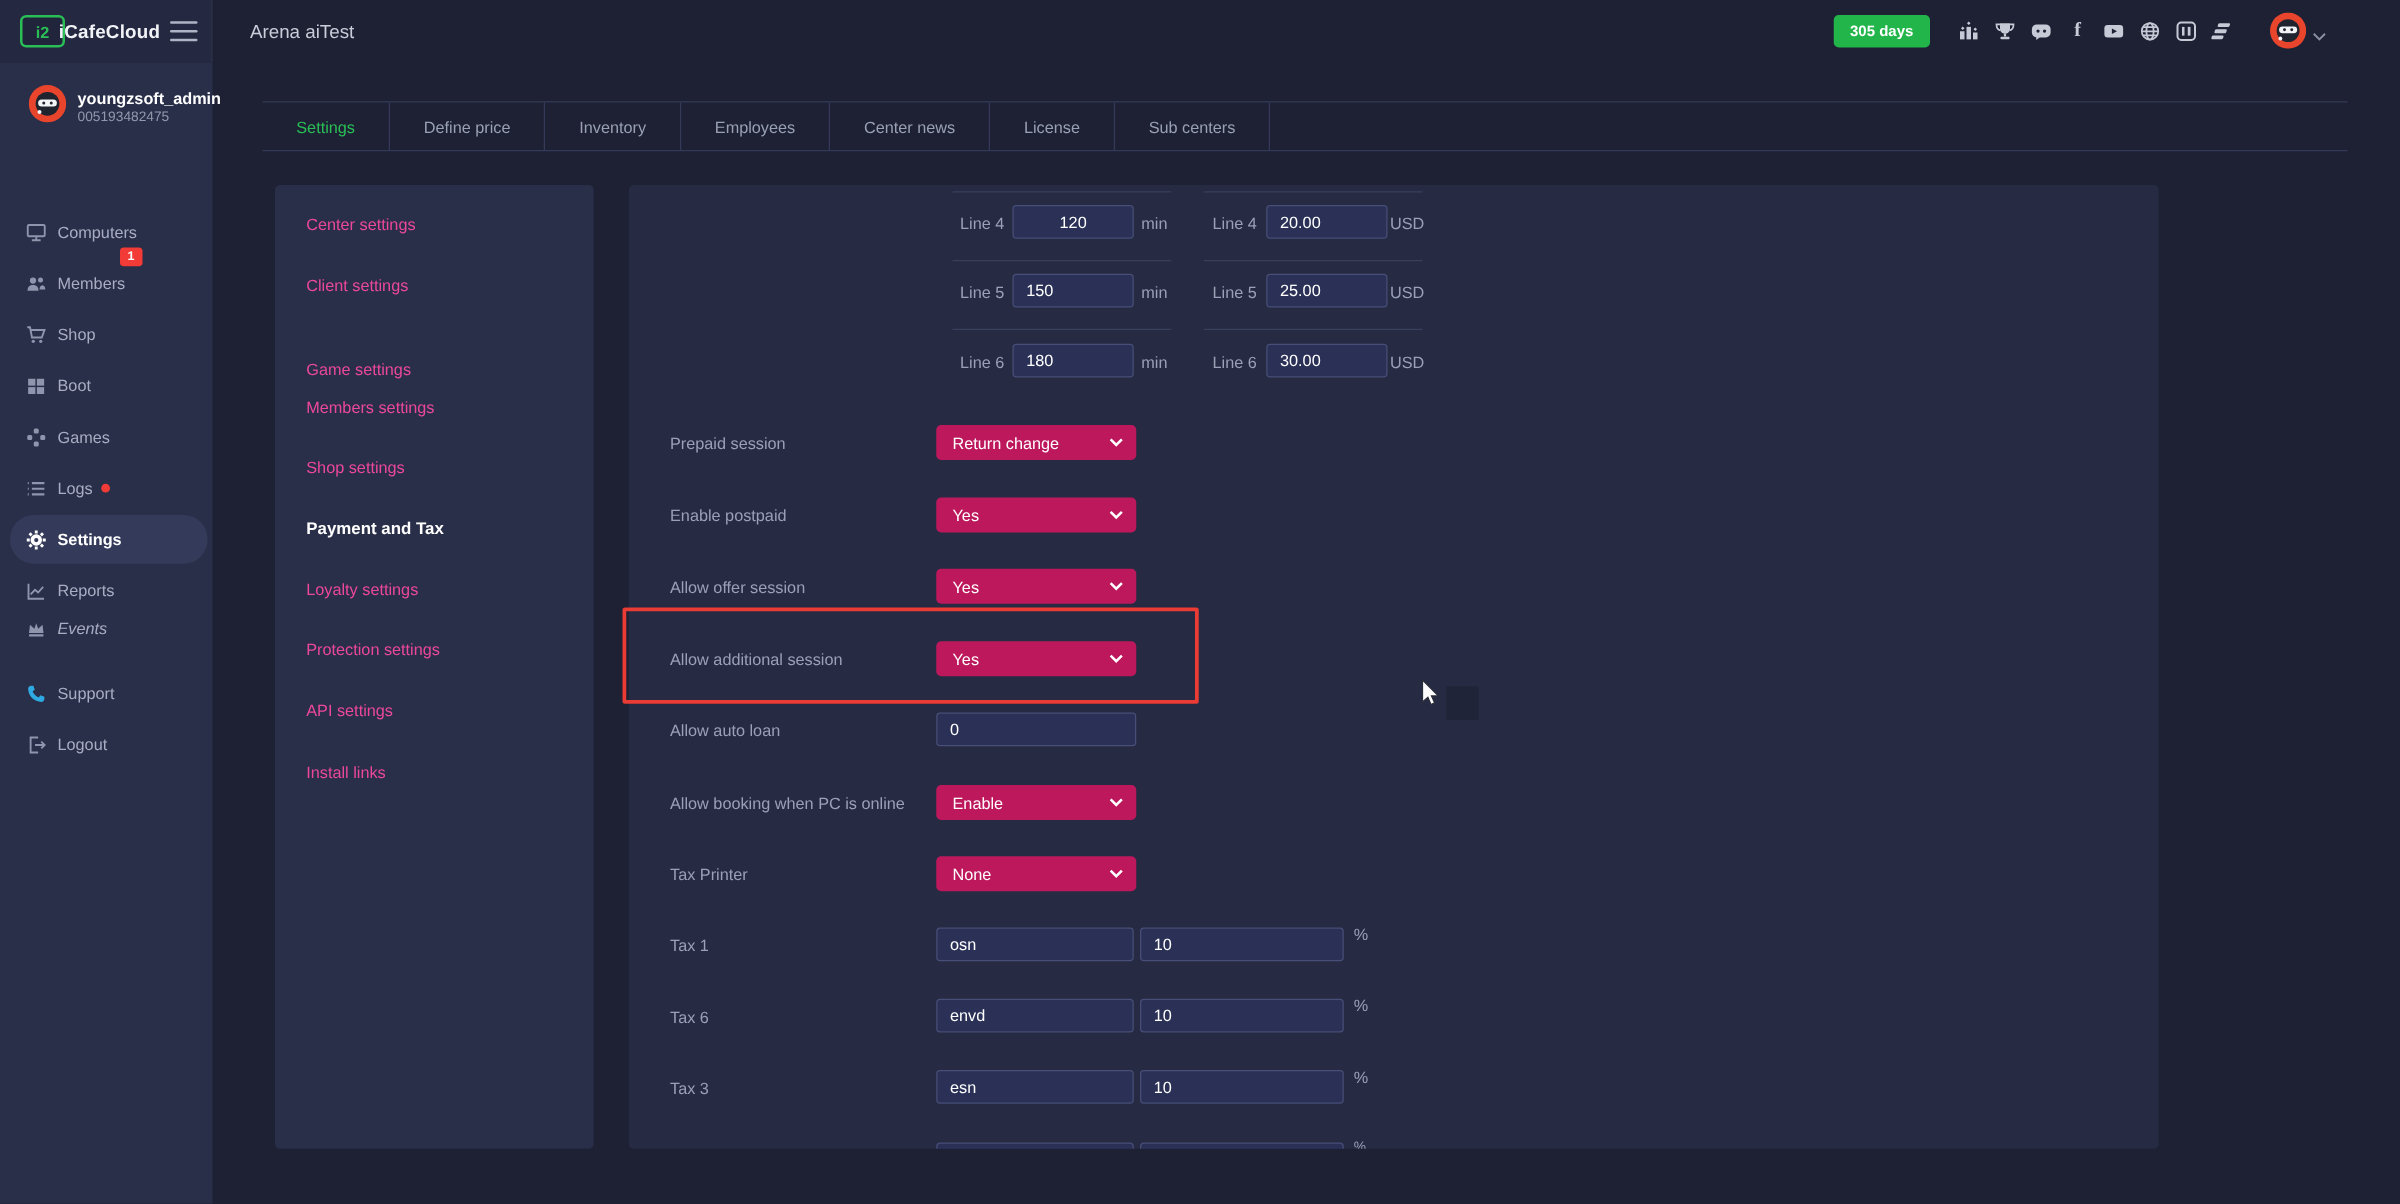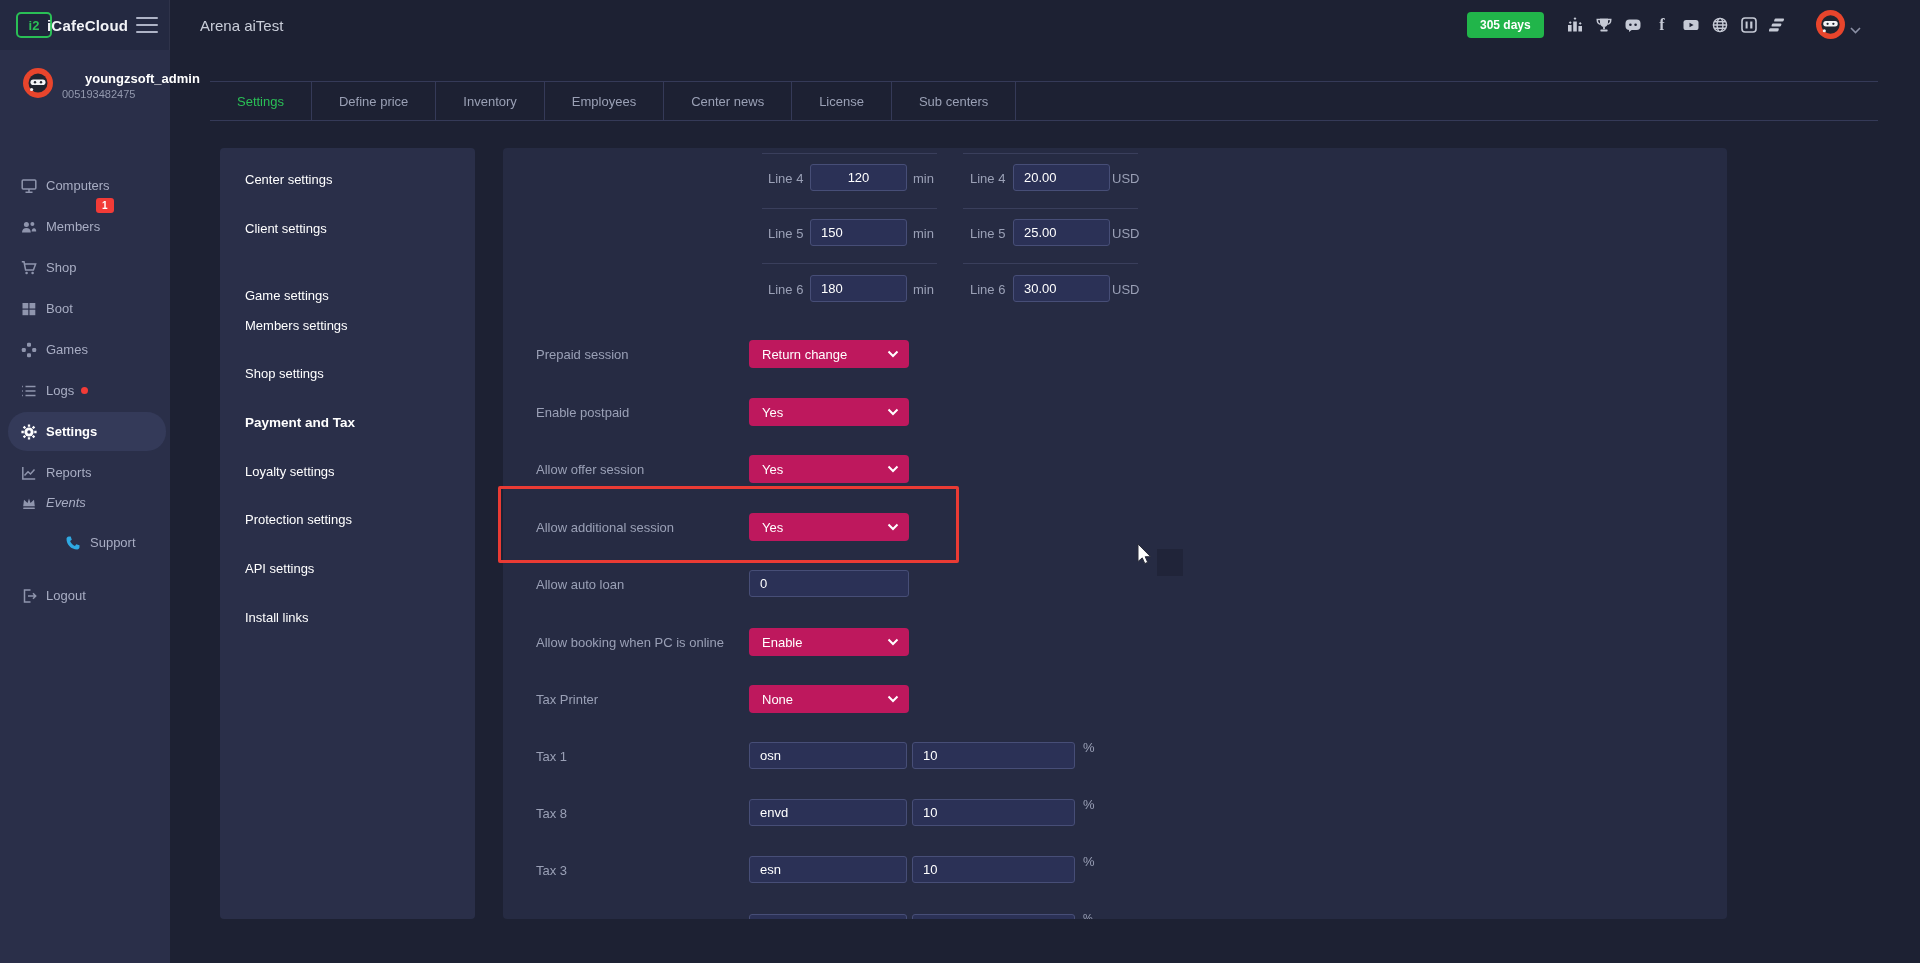--- a/index.html
+++ b/index.html
@@ -26,21 +26,21 @@
                 font-weight:bold; color:#fff; cursor:pointer; }
   .tb-icons { left:1566px; top:0; height:50px; display:flex; align-items:center; gap:11px; color:#c6cad6; }
   .tb-ic { width:18px; height:18px; display:flex; align-items:center; justify-content:center; cursor:pointer; }
   .fb-glyph { font-size:16px; font-weight:bold; color:#c6cad6; font-family:"Liberation Serif", serif; }
   .avatar-ring { left:1816px; top:10px; width:29px; height:29px; border-radius:50%; cursor:pointer; }
   .tb-chevron { left:1850px; top:20px; color:#8a8fa4; cursor:pointer; }
 
   
   .sidebar { left:0; top:50px; width:170px; height:913px; background:#2a2f49; }
   .profile-avatar { left:23px; top:18px; width:30px; height:30px; border-radius:50%; cursor:pointer; }
-  .profile-name { left:62px; top:21px; font-size:13px; font-weight:bold; color:#fff;margin-left:23px; }
+  .profile-name { left:62px; top:21px; font-size:13px; font-weight:bold; color:#fff; }
   .profile-id { left:62px; top:38px; font-size:11px; color:#9298ad; }
   .side-item { left:0; width:170px; height:41px; display:flex; align-items:center; cursor:pointer; }
   .side-item .s-icon { position:absolute; left:20px; width:18px; height:18px; color:#8f95ad; }
   .side-item .s-label { position:absolute; left:46px; font-size:13px; color:#a8adc3; }
   .active-pill { left:8px; width:158px; height:39px; background:#343a59; border-radius:19px; }
   .side-item.active .s-icon { color:#ffffff; }
   .side-item.active .s-label { color:#ffffff; font-weight:600; }
   .side-item .s-icon.cyan { color:#2fa9e2; }
   .mini-badge { position:absolute; left:96px; top:-8px; background:#f23b37; color:#fff;
                 font-size:10px; font-weight:bold; padding:2px 6px; border-radius:3px; }
@@ -49,21 +49,21 @@
   
   .tabbar { left:210px; top:81px; width:1668px; height:40px;
             border-top:1px solid #353a58; border-bottom:1px solid #353a58;
             display:flex; align-items:stretch; }
   .tab { display:flex; align-items:center; padding:0 27px; font-size:13px; color:#9aa0b5;
          border-right:1px solid #353a58; cursor:pointer; }
   .tab.active { color:#2abf56; }
 
   
   .nav-panel { left:220px; top:148px; width:255px; height:771px; background:#2a2f49; border-radius:4px; }
-  .nav-item { position:absolute; left:25px; font-size:13px; color:#ffffff; cursor:pointer; white-space:nowrap; }
+  .nav-item { position:absolute; left:25px; font-size:13px; color:#ec4899; cursor:pointer; white-space:nowrap; }
   .nav-item.active { color:#ffffff; font-weight:bold; font-size:13.5px; }
 
   
   .form-panel { left:503px; top:148px; width:1224px; height:771px; background:#262b43;
                 border-radius:4px; overflow:hidden; }
   .divider { position:absolute; height:1px; background:#3a3f5c; }
   .f-label { position:absolute; font-size:13px; color:#9aa0b6; white-space:nowrap; }
   .txt { position:absolute; height:27px; background:#2b3156; border:1px solid #474e77;
          border-radius:3px; color:#fff; font-size:13px; padding:0 10px;
          font-family:"Liberation Sans", sans-serif; outline:none; }
@@ -267,21 +267,21 @@
     </div>
 
     <div class="abs side-item" style="top:432px;font-style:italic;">
       <svg class="s-icon" viewBox="0 0 18 18" fill="currentColor">
         <path d="M3.2 12.3 L4 5.8 L7.5 8.9 L9 4.6 L10.5 8.9 L14 5.8 L14.8 12.3 Z"></path>
         <rect x="3.2" y="13.4" width="11.6" height="1.7" rx="0.5"></rect>
       </svg>
       <span class="s-label">Events</span>
     </div>
 
-    <div class="abs side-item" style="top:472px;margin-left:44px;">
+    <div class="abs side-item" style="top:484px;">
       <svg class="s-icon cyan" viewBox="0 0 18 18" fill="currentColor">
         <path d="M4.8 2.5 C3.6 2.5 2.5 3.6 2.5 4.8 C2.5 10.8 7.2 15.5 13.2 15.5 C14.4 15.5 15.5 14.4 15.5 13.2 L15.5 11.3 L12.2 10.2 L11 11.9 C9 11.3 6.7 9 6.1 7 L7.8 5.8 L6.7 2.5 Z"></path>
       </svg>
       <span class="s-label">Support</span>
     </div>
 
     <div class="abs side-item" style="top:525px;">
       <svg class="s-icon" viewBox="0 0 18 18" stroke="currentColor" fill="none" stroke-width="1.5">
         <path d="M10.5 3 H4.5 V15 H10.5"></path>
           <path d="M8 9 H15.5 M13 6.3 L15.7 9 L13 11.7"></path>
@@ -391,21 +391,21 @@
       <svg width="12" height="8" viewBox="0 0 12 8" fill="none" stroke="#fff" stroke-width="2">
           <path d="M1.5 1.5 L6 6 L10.5 1.5"></path>
         </svg>
     </div>
 
     <div class="f-label" style="left:33px; top:601px;">Tax 1</div>
     <input class="txt" style="left: 246px; top: 594px; width: 158px;" value="osn">
     <input class="txt" style="left: 409px; top: 594px; width: 163px;" value="10">
     <div class="unit" style="left:580px; top:592px;">%</div>
 
-    <div class="f-label" style="left:33px; top:658px;">Tax 8</div>
+    <div class="f-label" style="left:33px; top:658px;">Tax 6</div>
     <input class="txt" style="left: 246px; top: 651px; width: 158px;" value="envd">
     <input class="txt" style="left: 409px; top: 651px; width: 163px;" value="10">
     <div class="unit" style="left:580px; top:649px;">%</div>
 
     <div class="f-label" style="left:33px; top:715px;">Tax 3</div>
     <input class="txt" style="left: 246px; top: 708px; width: 158px;" value="esn">
     <input class="txt" style="left: 409px; top: 708px; width: 163px;" value="10">
     <div class="unit" style="left:580px; top:706px;">%</div>
 
     <input class="txt" style="left: 246px; top: 766px; width: 158px;">

